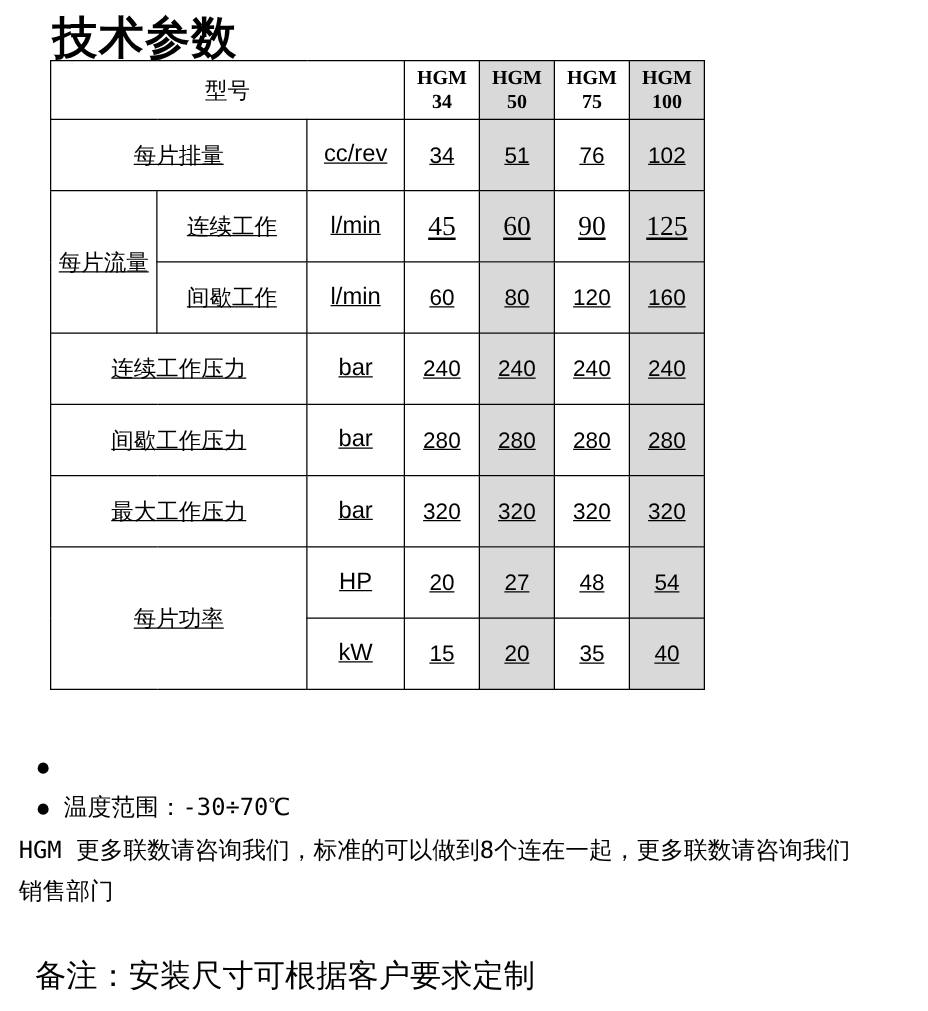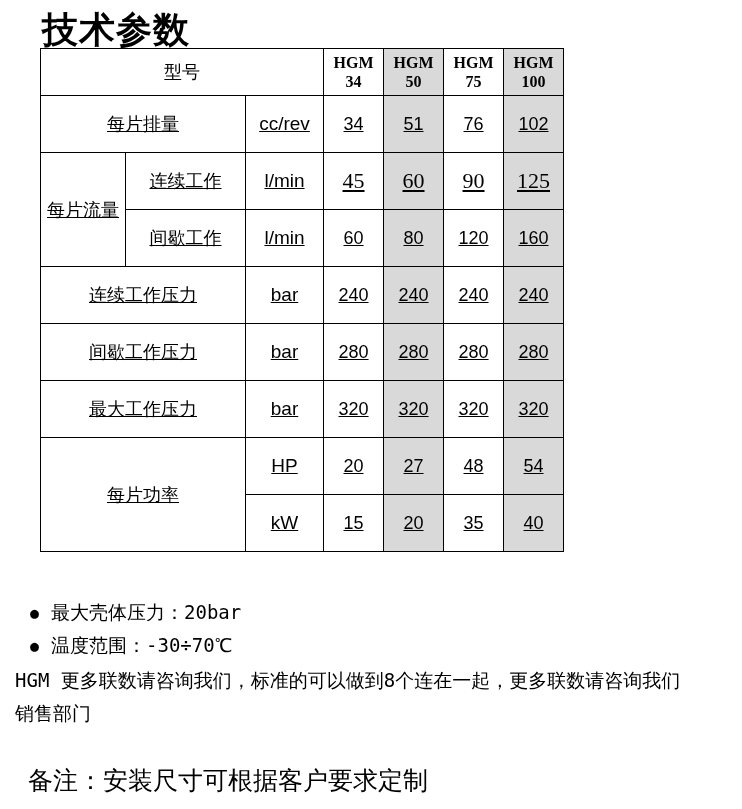--- a/index.html
+++ b/index.html
@@ -152,21 +152,20 @@
     <td class="num shade">20</td>
     <td class="num">35</td>
     <td class="num shade">40</td>
   </tr>
 </tbody>
   </table>
 
 <div id="notes">
   <div class="bullet-line">
     <span class="bullet-glyph">●</span>
-    <span>最大壳体压力：20bar</span>
   </div>
   <div class="bullet-line">
     <span class="bullet-glyph">●</span>
     <span>温度范围：-30÷70℃</span>
   </div>
 </div>
 
 <div id="paragraph">
   <div>HGM 更多联数请咨询我们，标准的可以做到8个连在一起，更多联数请咨询我们</div>
   <div>销售部门</div>

